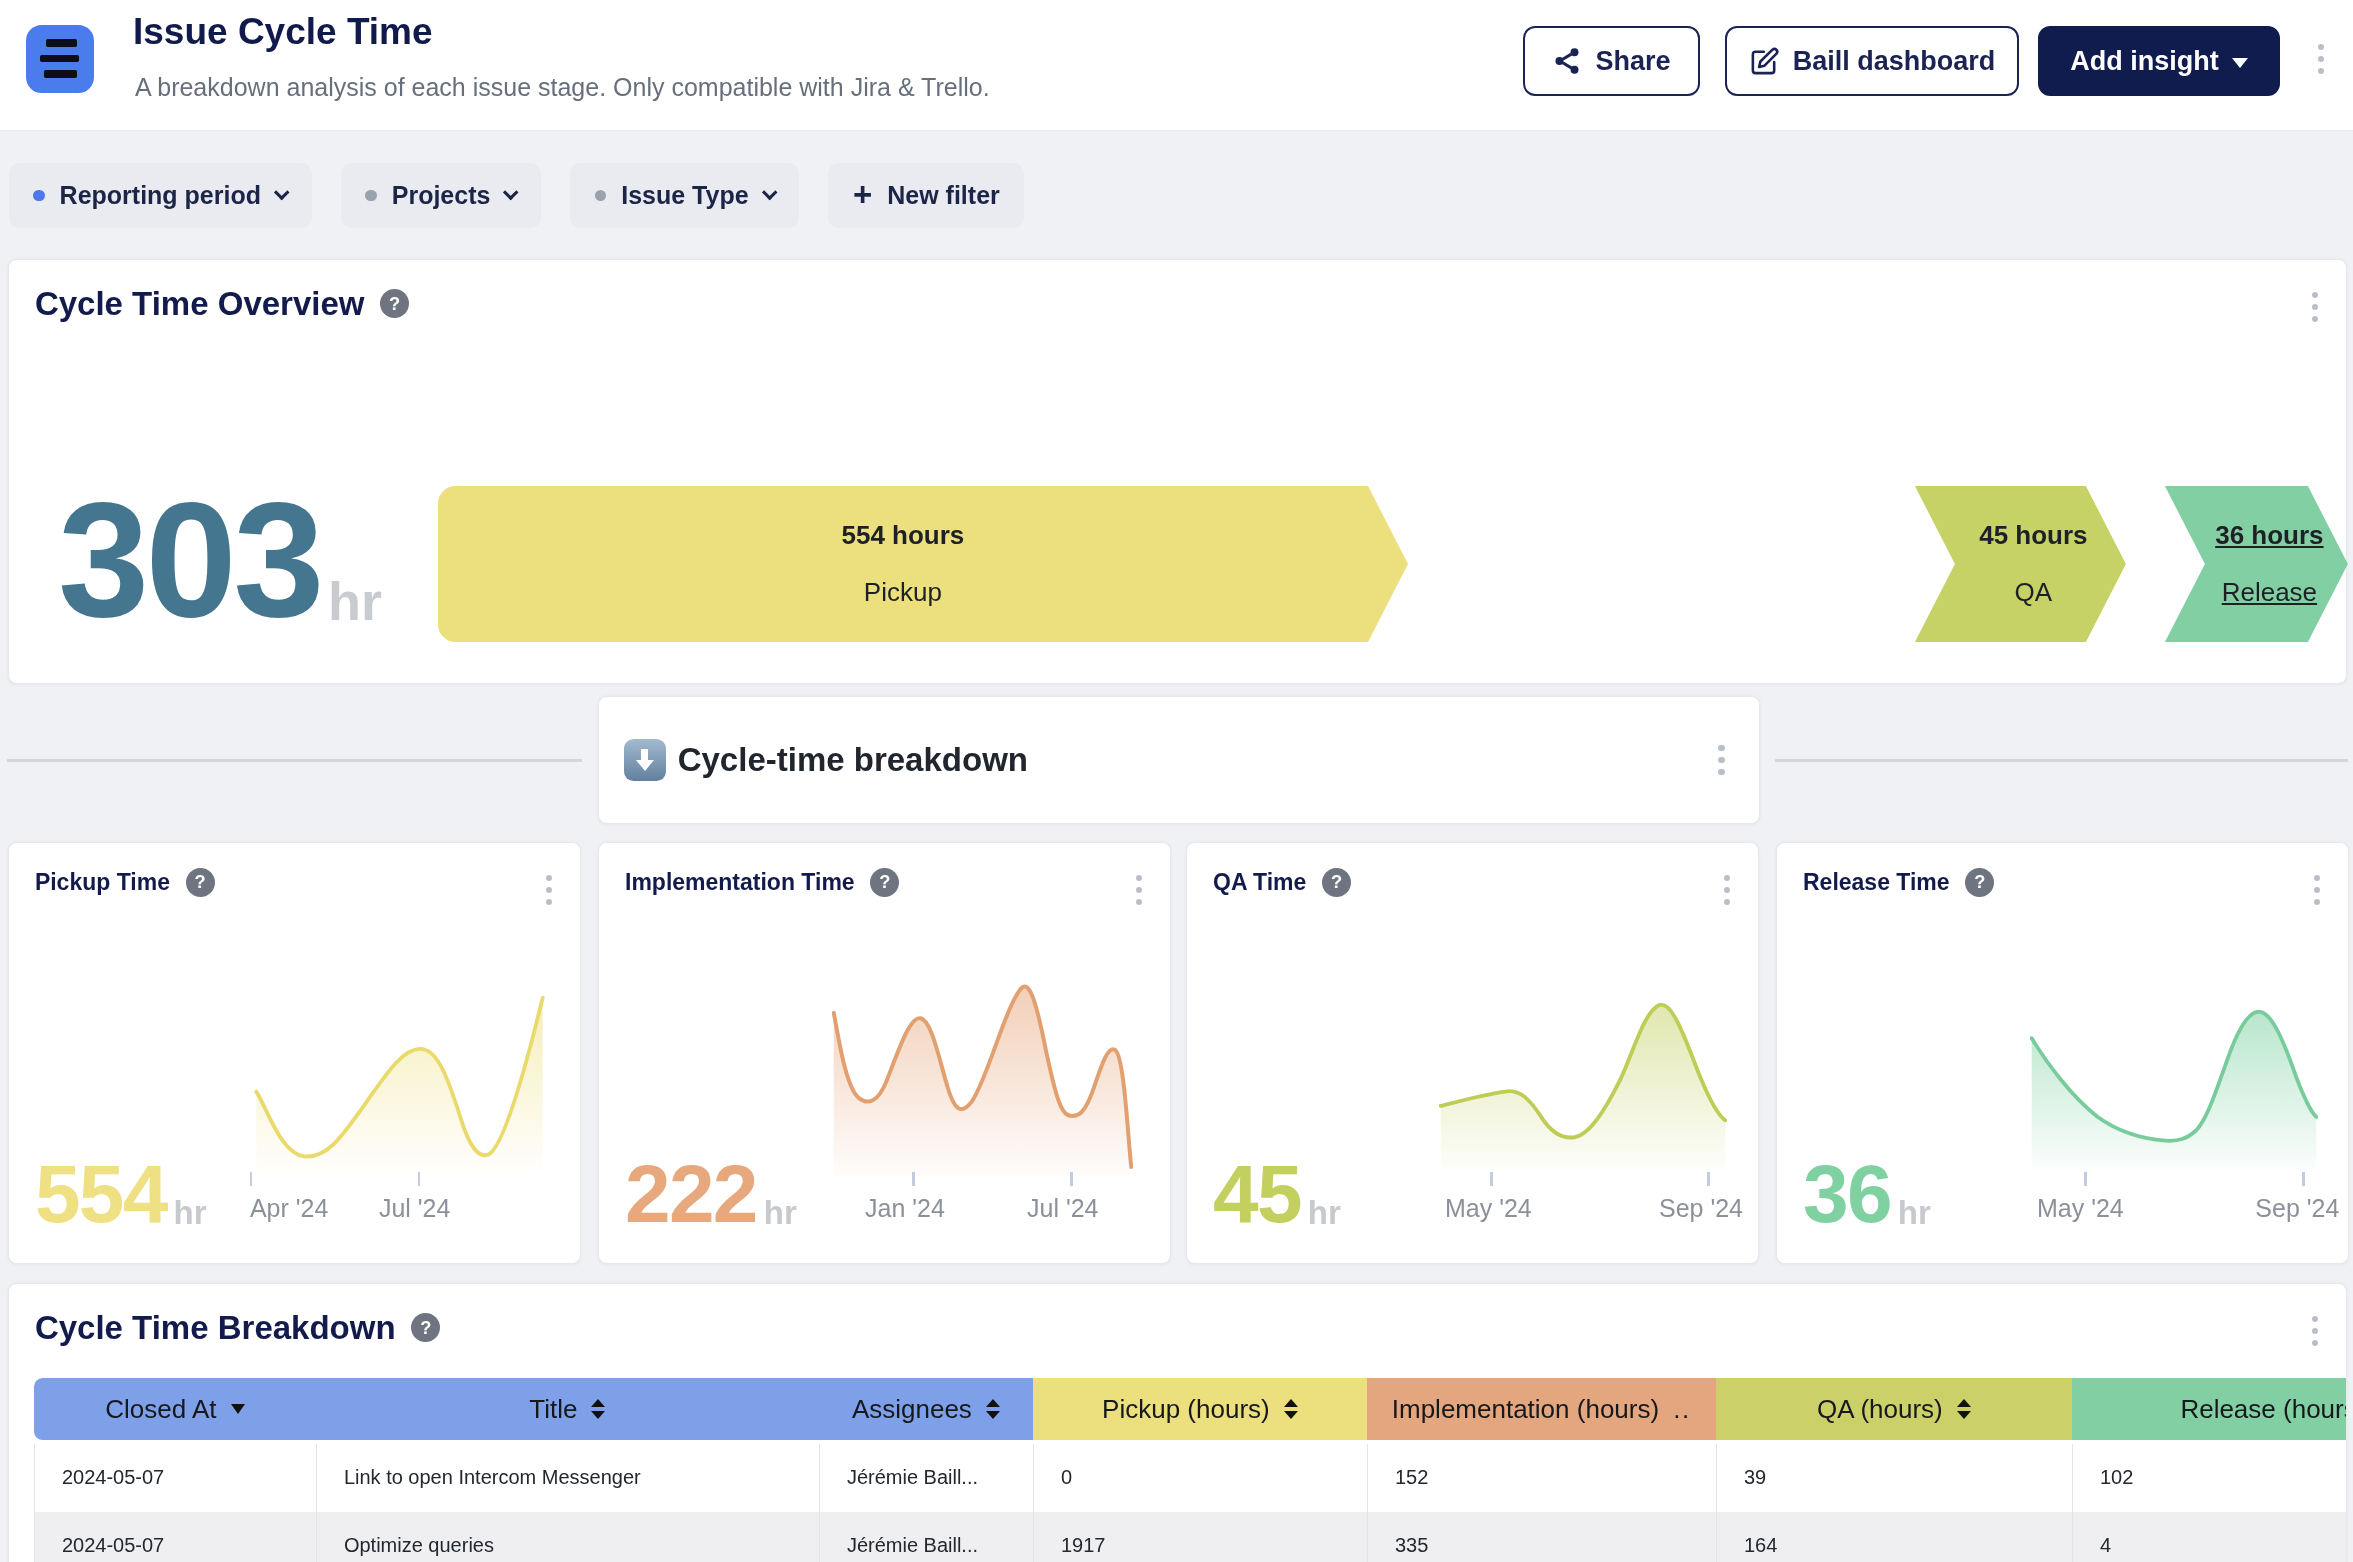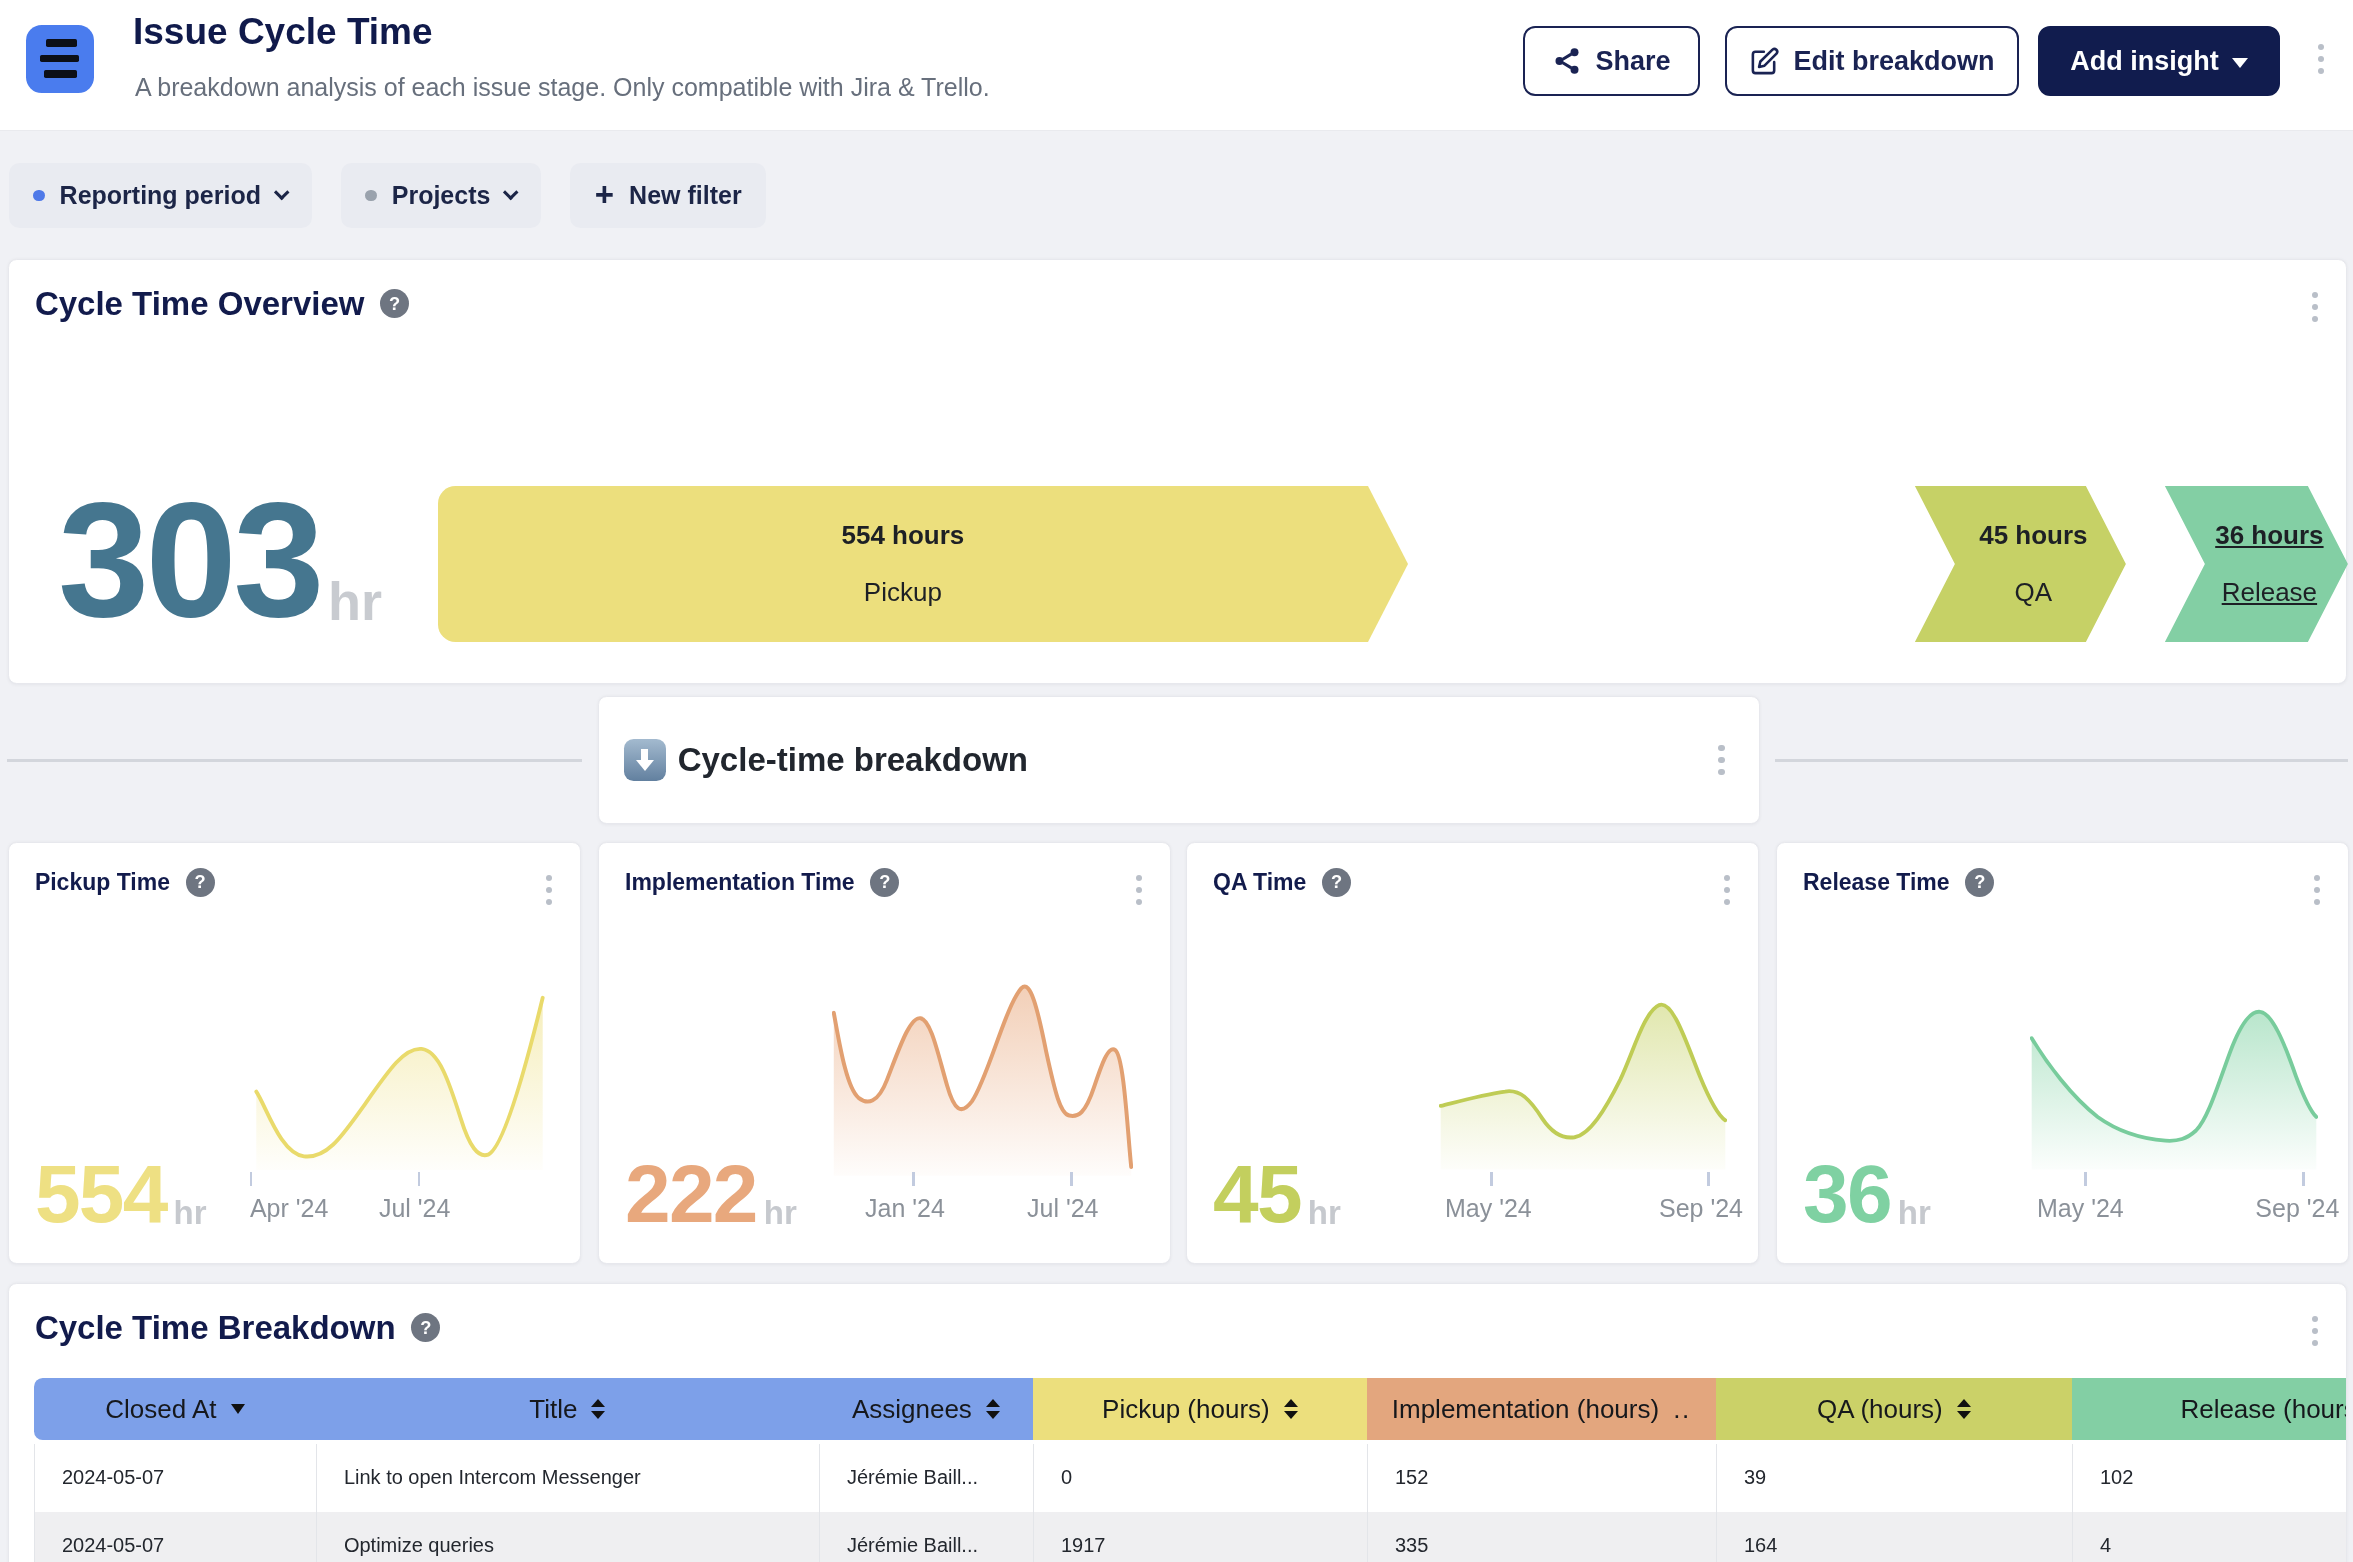--- a/index.html
+++ b/index.html
@@ -125,21 +125,21 @@
       </span>
       <span>Share</span>
     </div>
     <div class="btn btn-edit">
       <span style="display:flex">
         <svg width="31" height="31" viewBox="0 0 24 24" fill="none" stroke="#1a2353" stroke-width="2" stroke-linecap="round" stroke-linejoin="round">
             <path d="M11.5 4.5H5a2 2 0 0 0-2 2V19a2 2 0 0 0 2 2h12.5a2 2 0 0 0 2-2v-6.5"></path>
             <path d="M18.2 2.8a2.2 2.2 0 0 1 3.1 3.1L12 15.2 7.8 16.2l1-4.2 9.4-9.2z"></path>
           </svg>
       </span>
-      <span>Edit breakdown</span>
+      <span>Baill dashboard</span>
     </div>
     <div class="btn btn-add">
       <span>Add insight</span>
       <span class="caret-down"></span>
     </div>
     <div class="kebab">
         <i></i>
         <i></i>
         <i></i>
       </div>
@@ -147,20 +147,25 @@
 
   <div class="filters">
     <div class="chip">
       <span class="dot dot-blue"></span>
       <span>Reporting period</span>
       <span class="chev"></span>
     </div>
     <div class="chip">
       <span class="dot dot-gray"></span>
       <span>Projects</span>
+      <span class="chev"></span>
+    </div>
+    <div class="chip">
+      <span class="dot dot-gray"></span>
+      <span>Issue Type</span>
       <span class="chev"></span>
     </div>
     <div class="chip">
       <span class="plus">+</span>
       <span>New filter</span>
     </div>
   </div>
 
   <div class="card overview">
     <div class="card-head">

